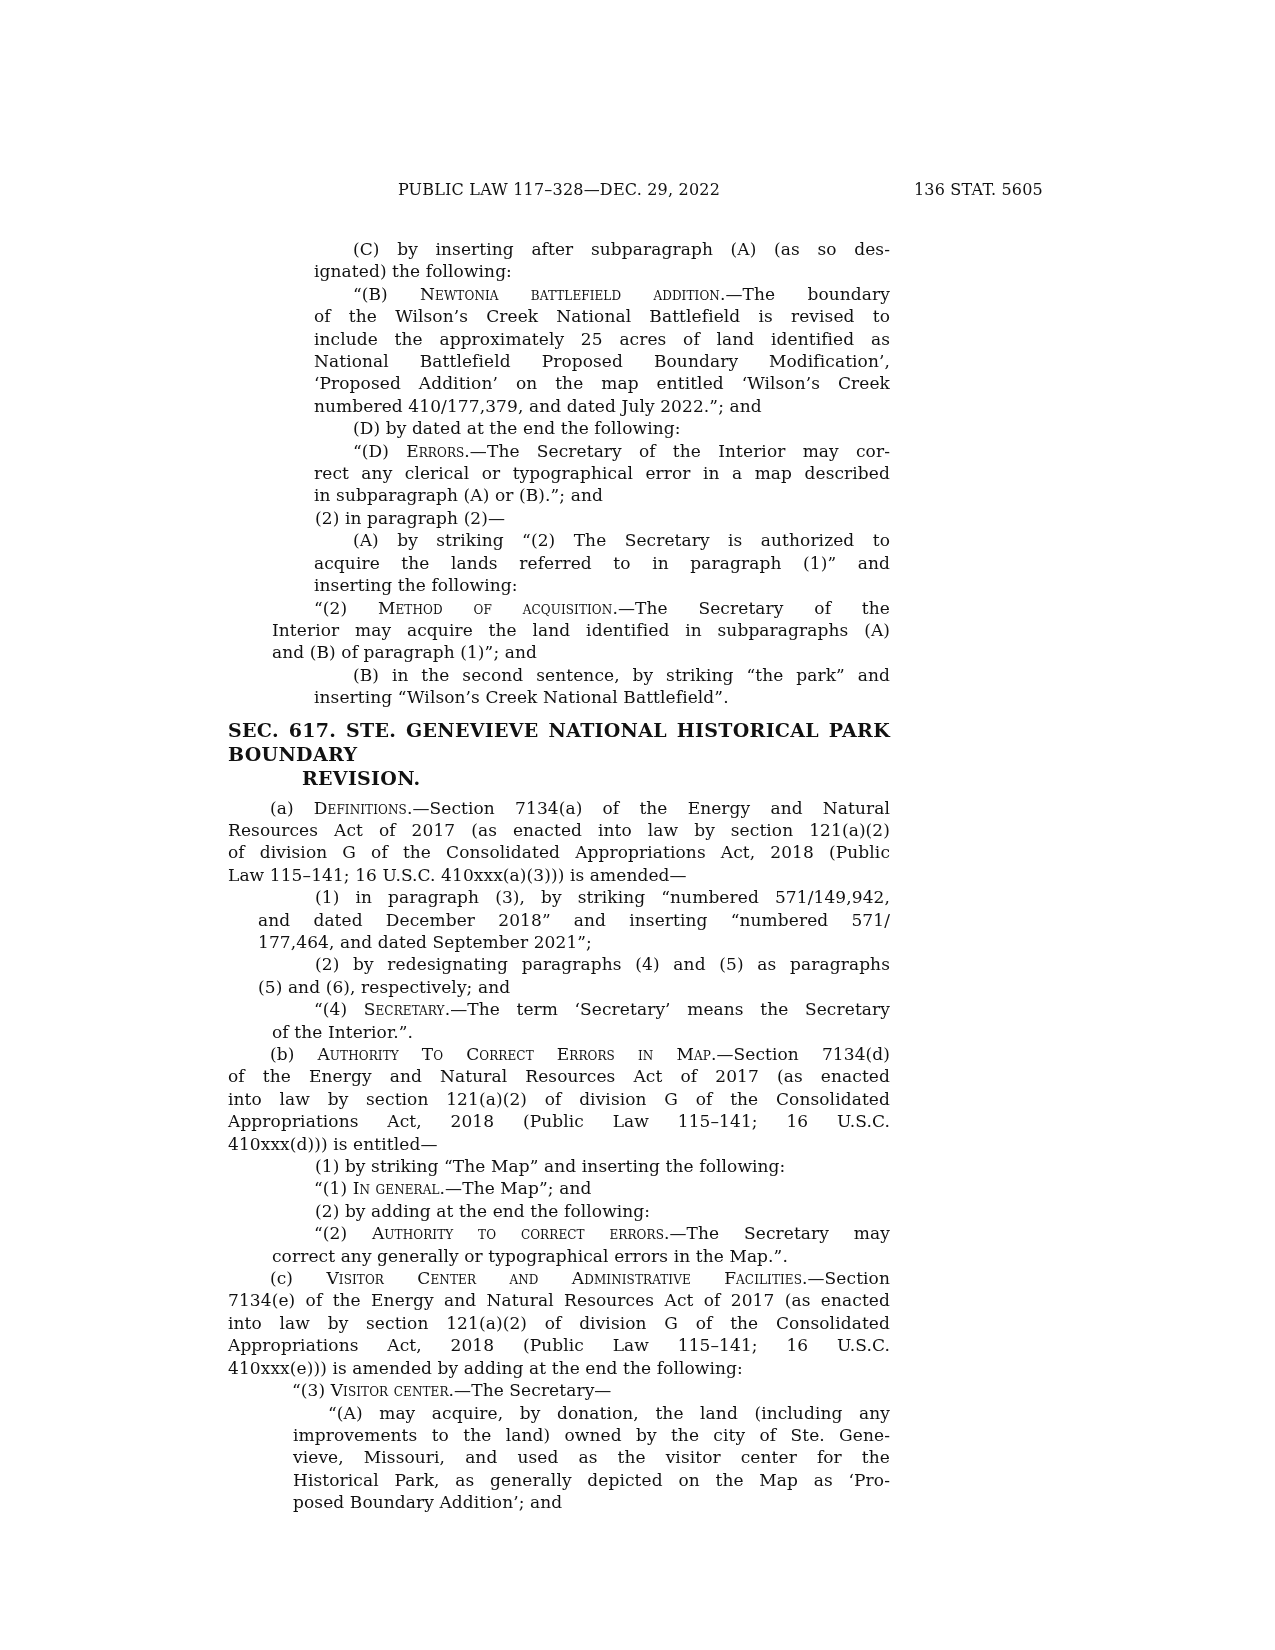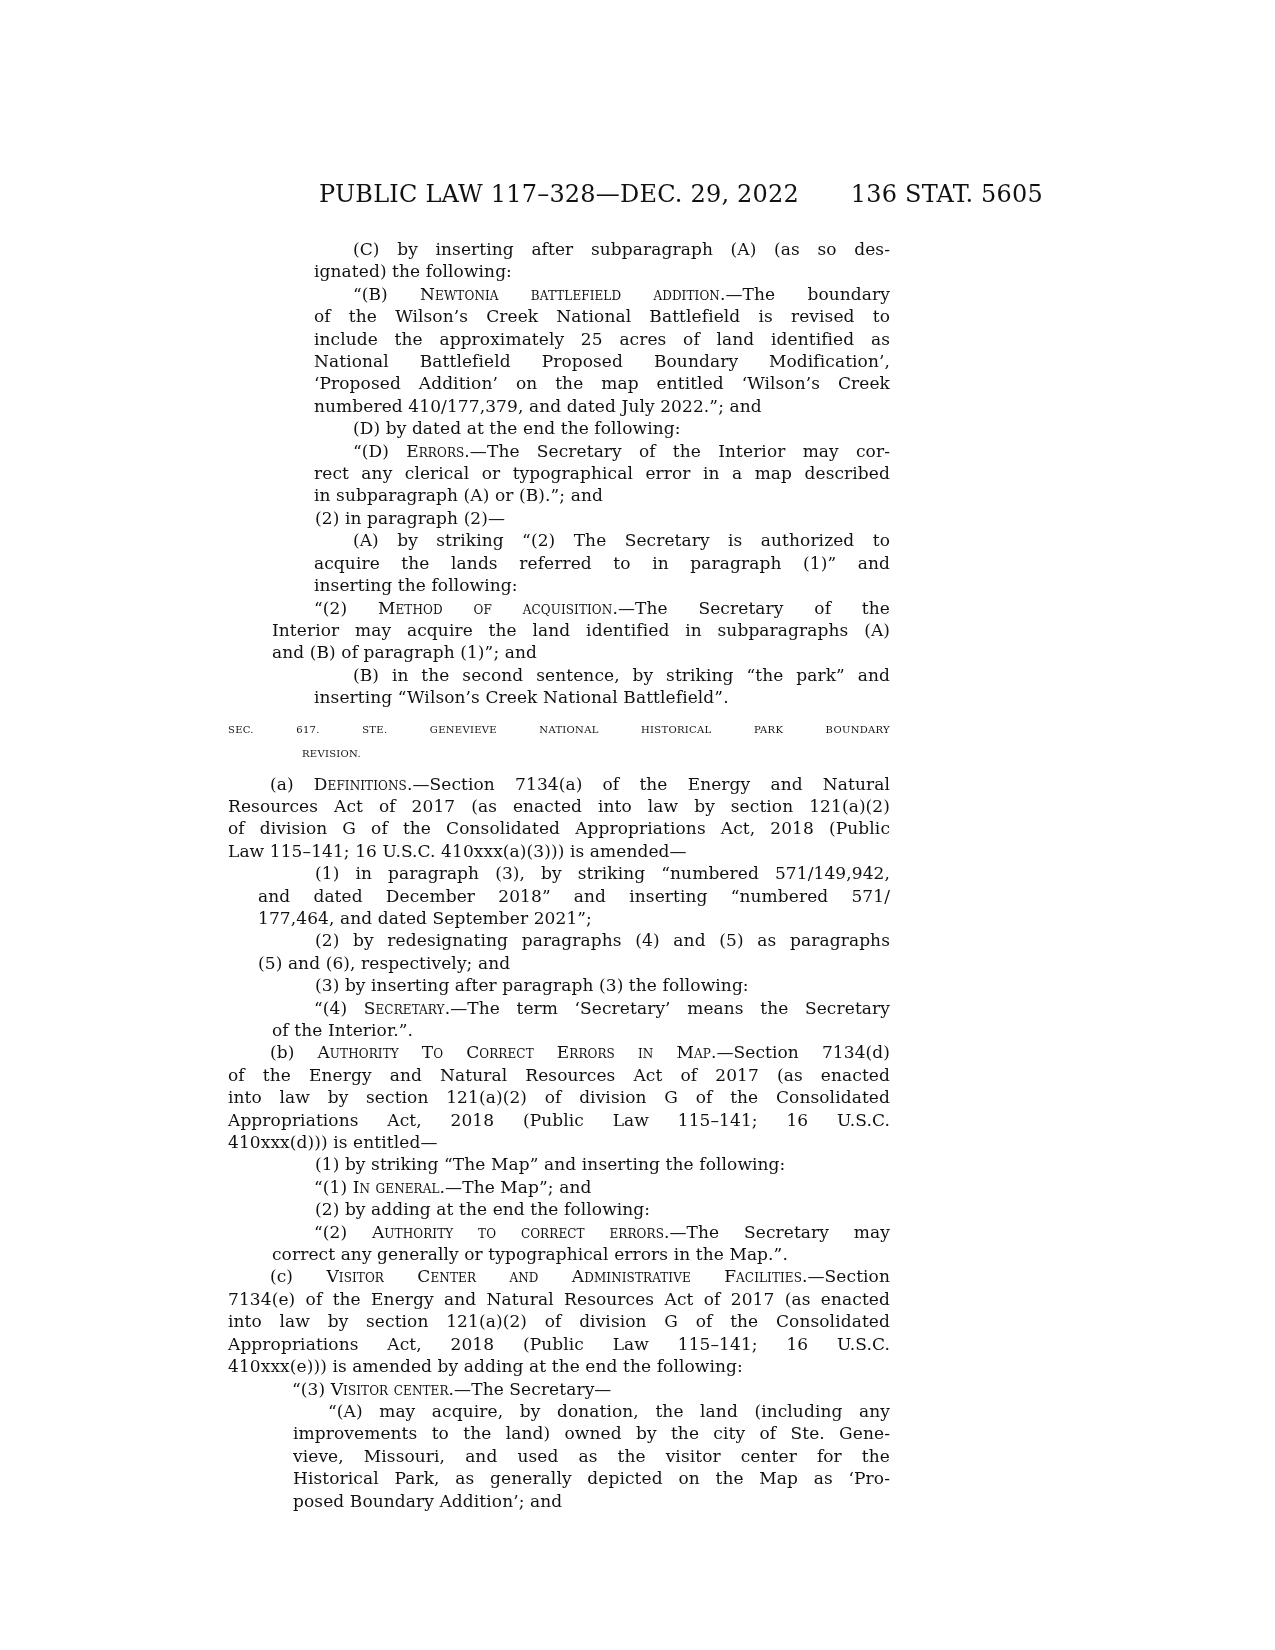--- a/index.html
+++ b/index.html
@@ -11,21 +11,21 @@
     position: relative;
     overflow: hidden;
   }
   .page { position: absolute; inset: 0; }
 
   
   .running-head {
     position: absolute;
     top: 180px; left: 0; right: 0;
     height: 26px;
-    font-size: 24px;
+    font-size: 16px;
     letter-spacing: 0.2px;
     white-space: nowrap;
   }
   .law-citation {
     position: absolute;
     left: 228px; width: 662px;
     text-align: center;
   }
   .stat-page-number {
     position: absolute;
@@ -63,22 +63,22 @@
   .lvl-qp  .line.first { text-indent: 42px; }
   .lvl-qp1 { margin-left: 45px; }
   .lvl-qp1 .line.first { text-indent: 19px; }
   .lvl-qs1 { margin-left: 65px; }
   .lvl-qs1 .line.first { text-indent: 35px; }
   .lvl-s   { margin-left: 86px; }
   .lvl-s   .line.first { text-indent: 39px; }
 
   
   .sec-heading {
-    font-weight: normal;
-    font-size: 10px;
+    font-weight: bold;
+    font-size: 19px;
     line-height: 24px;
     letter-spacing: 0.3px;
     margin-top: 9px;
     margin-bottom: 7px;
   }
   .sec-heading .line.first { text-indent: 0; }
   .sec-heading .line + .line { margin-left: 74px; }
 </style>
 </head>
 <body>
@@ -138,23 +138,20 @@
       </div>
       <div class="para lvl-p">
         <div class="line first"><span>(1) in paragraph (3), by striking “numbered 571/149,942,</span></div>
         <div class="line"><span>and dated December 2018” and inserting “numbered 571/</span></div>
         <div class="line last"><span>177,464, and dated September 2021”;</span></div>
       </div>
       <div class="para lvl-p">
         <div class="line first"><span>(2) by redesignating paragraphs (4) and (5) as paragraphs</span></div>
         <div class="line last"><span>(5) and (6), respectively; and</span></div>
       </div>
-      <div class="para lvl-p">
-        <div class="line first last"><span>(3) by inserting after paragraph (3) the following:</span></div>
-      </div>
       <div class="para lvl-qp">
         <div class="line first"><span>“(4) </span><span class="sc">Secretary</span><span>.—The term ‘Secretary’ means the Secretary</span></div>
         <div class="line last"><span>of the Interior.”.</span></div>
       </div>
       <div class="para lvl-a">
         <div class="line first"><span>(b) </span><span class="sc">Authority To Correct Errors in Map</span><span>.—Section 7134(d)</span></div>
         <div class="line"><span>of the Energy and Natural Resources Act of 2017 (as enacted</span></div>
         <div class="line"><span>into law by section 121(a)(2) of division G of the Consolidated</span></div>
         <div class="line"><span>Appropriations Act, 2018 (Public Law 115–141; 16 U.S.C.</span></div>
         <div class="line last"><span>410xxx(d))) is entitled—</span></div>

